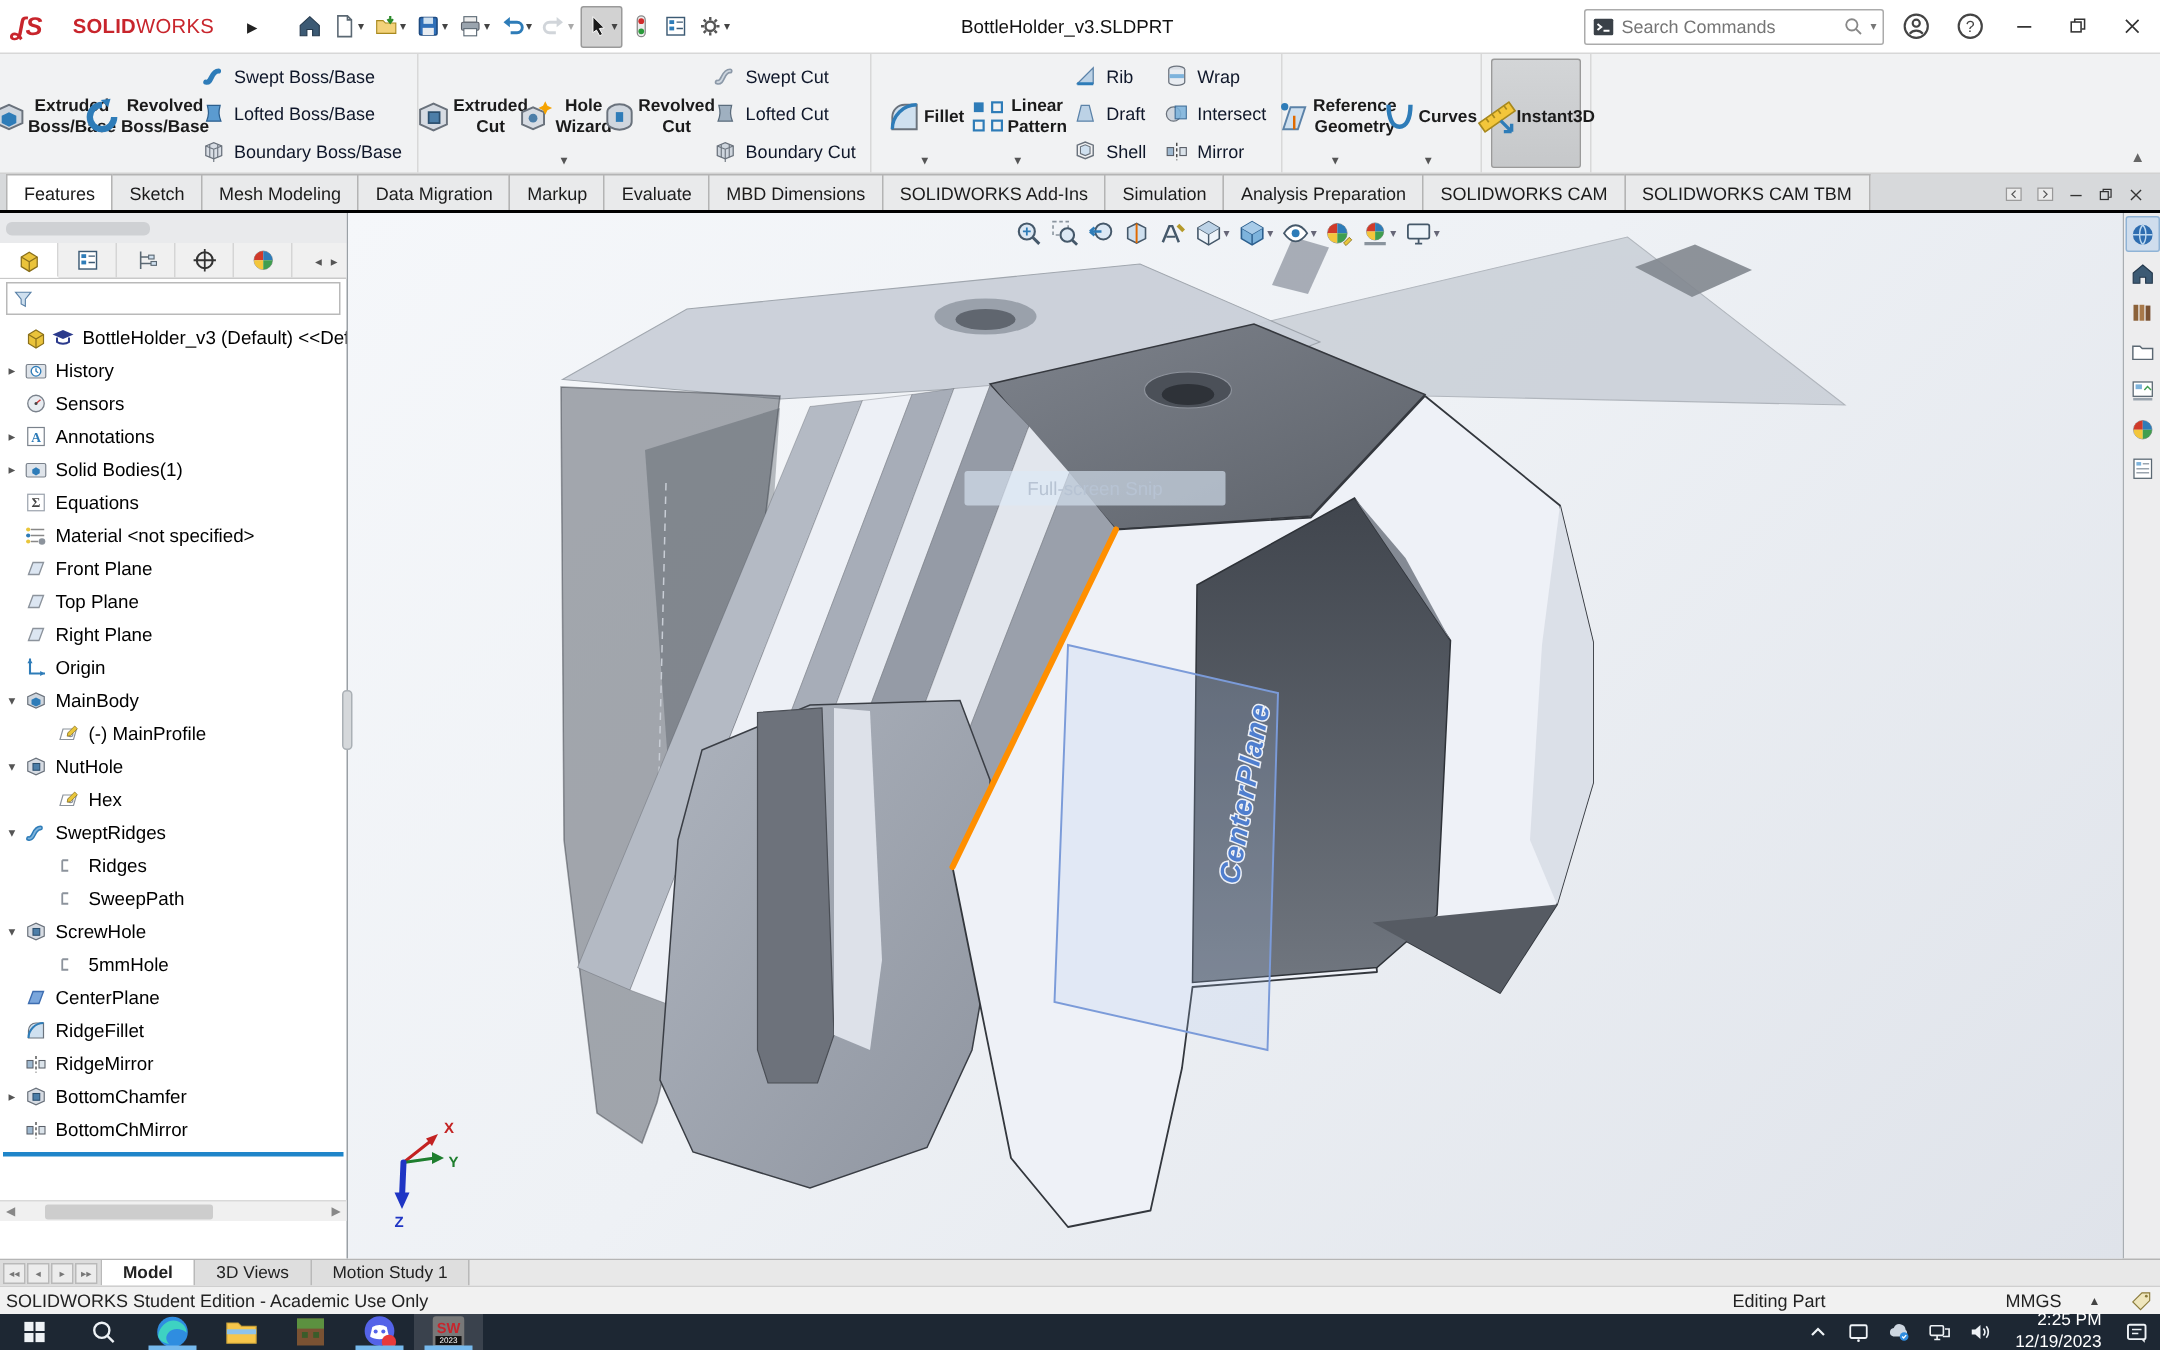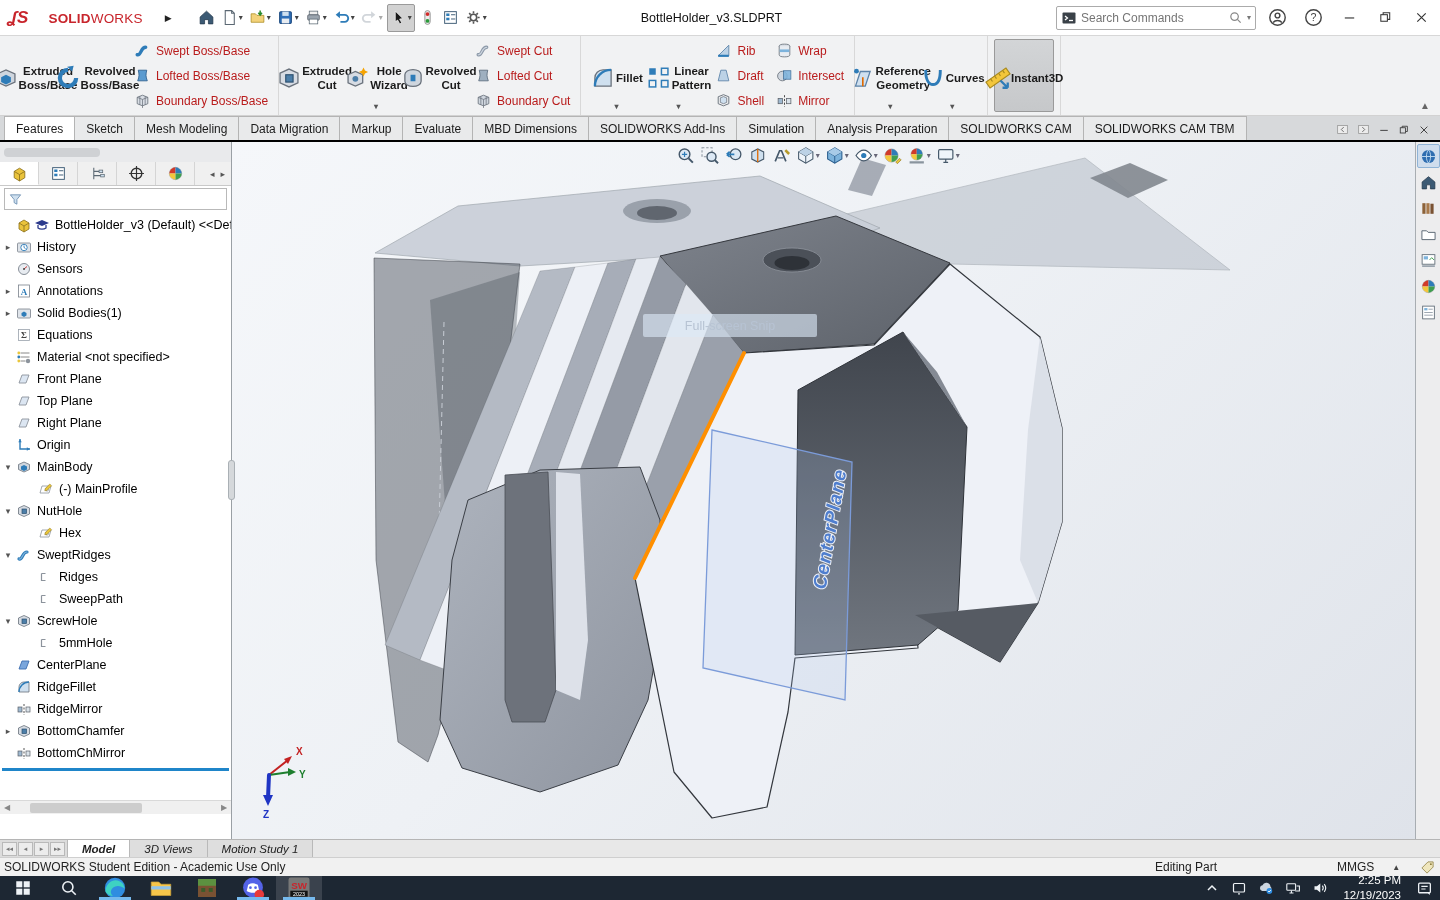--- a/index.html
+++ b/index.html
@@ -29,21 +29,21 @@
 
   
   .ribbon { height:80px; background:#f1f2f3; display:flex; align-items:stretch; border-bottom:1px solid #d2d2d2; flex:none; position:relative; }
   .rgroup { display:flex; align-items:stretch; padding:2px 4px; border-right:1px solid #d8d8d8; }
   .big-btn { width:62px; display:flex; flex-direction:row; align-items:center; justify-content:center; padding-top:4px; position:relative; border-radius:2px;font-weight:bold; }
   .big-btn .blabel { font-size:11.5px; color:#1b1b1b; text-align:center; white-space:pre-line; line-height:1.15; margin-top:2px; }
   .big-btn .bdd { font-size:8px; color:#555; position:absolute; bottom:2px; }
   .big-btn.pressed { background:linear-gradient(#d3d5d7,#c6c8ca); border:1px solid #9a9a9a; width:60px; margin:1px 2px; }
   .stackcol { display:flex; flex-direction:column; justify-content:center; gap:1px; padding:0 2px; }
   .stack-item { display:flex; align-items:center; gap:5px; height:24px; padding:0 4px; border-radius:2px; }
-  .stack-item .slabel { font-size:12px; color:#b91c1c; white-space:nowrap; }
+  .stack-item .slabel { font-size:12px; color:#0f172a; white-space:nowrap; }
   .ribbon-collapse { position:absolute; right:10px; bottom:4px; color:#666; font-size:10px; }
 
   
   .tabrow { height:26px; background:#d7d9db; display:flex; align-items:flex-end; flex:none; border-bottom:2px solid #000000; position:relative; }
   .rtab { height:24px; display:flex; align-items:center; padding:0 11px; font-size:12px; color:#1b1b1b; background:#e9eaeb; border:1px solid #b4b4b4; border-bottom:none; margin-right:-1px; }
   .rtab.active { background:#fff; font-weight:normal; position:relative; z-index:1; }
   .tabrow-right { margin-left:auto; display:flex; align-items:center; gap:8px; padding:0 10px 4px 0; color:#555; }
 
   
   .main { flex:1; display:flex; min-height:0; }
@@ -1217,21 +1217,21 @@
       </aside>
   </div>
 
   <div class="sheetbar">
     <div class="sheet-nav">
       <span class="snav">◂◂</span>
       <span class="snav">◂</span>
       <span class="snav">▸</span>
       <span class="snav">▸▸</span>
     </div>
-    <div id="sheet-tabs" style="display:flex;align-items:stretch;font-style:italic;">
+    <div id="sheet-tabs" style="display:flex;align-items:stretch;">
         <div class="sheet-tab active">Model</div>
         <div class="sheet-tab">3D Views</div>
         <div class="sheet-tab">Motion Study 1</div>
       </div>
   </div>
 
   <div class="statusbar">
     <span class="sb-left">SOLIDWORKS Student Edition - Academic Use Only</span>
     <span class="sb-mode">Editing Part</span>
     <span class="sb-units">

